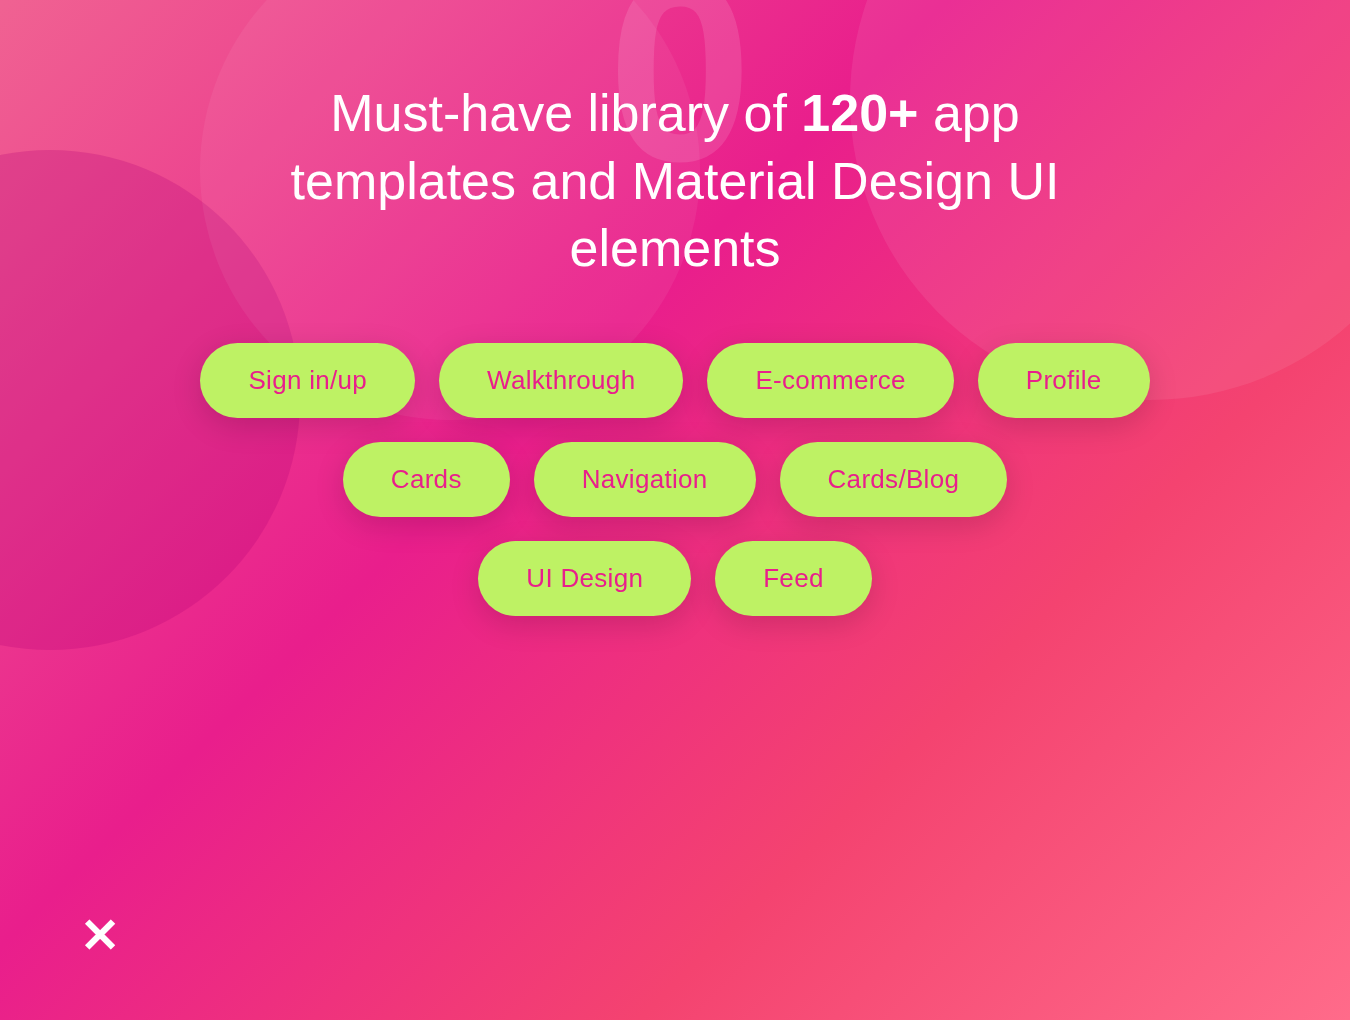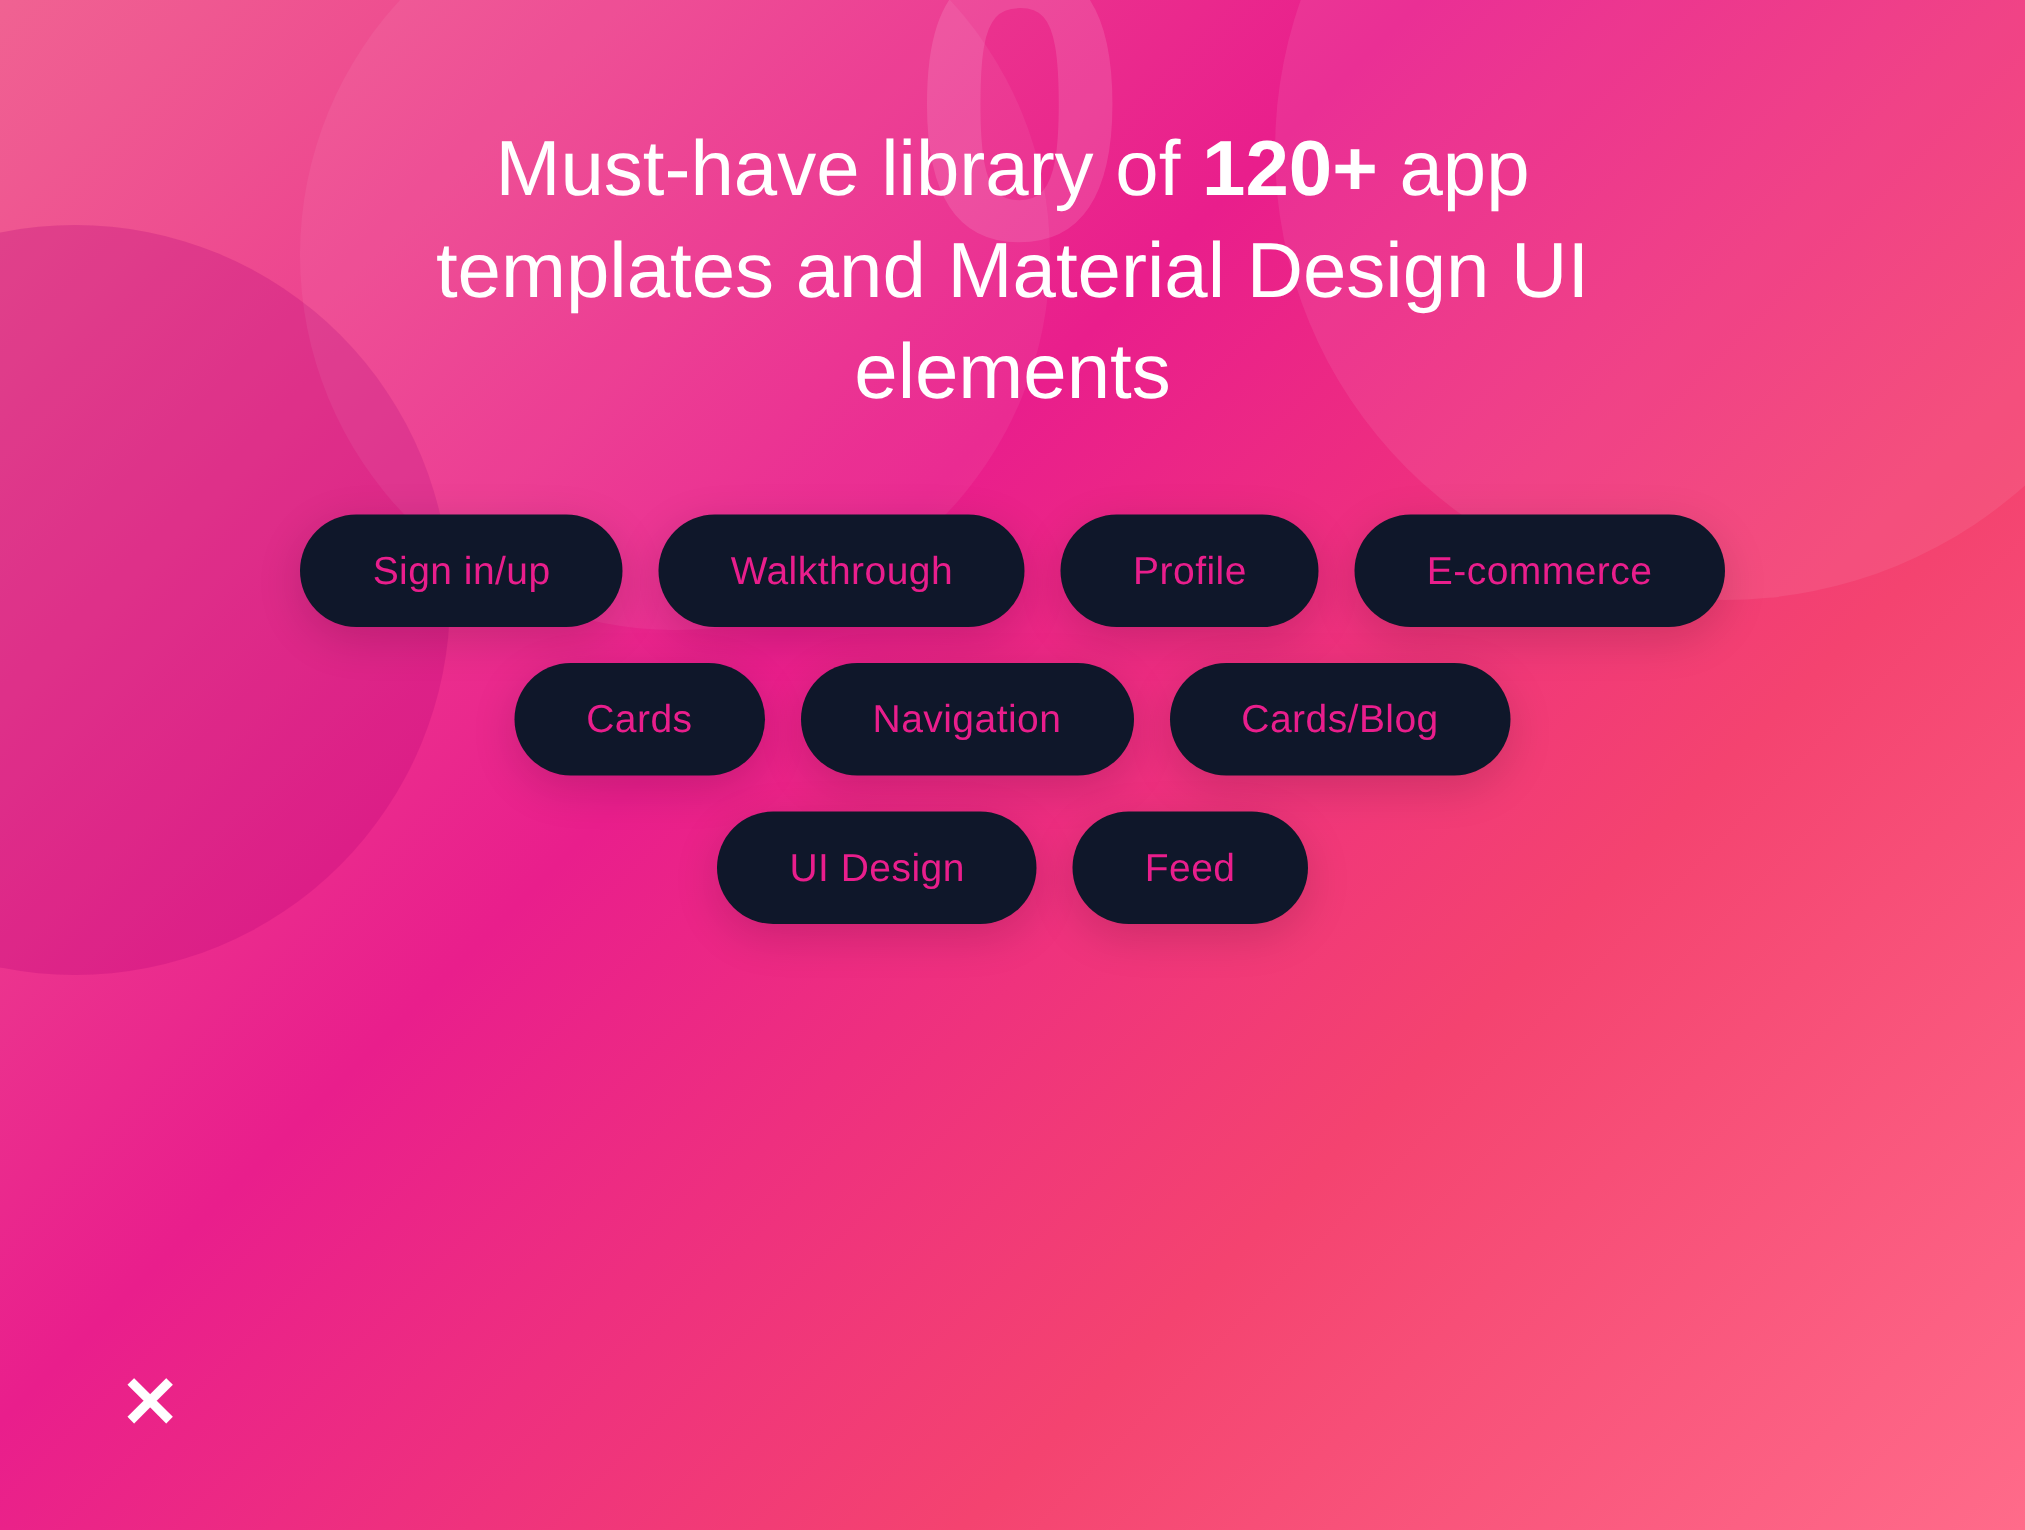--- a/index.html
+++ b/index.html
@@ -91,21 +91,21 @@
     }
 
     .buttons-row {
       display: flex;
       gap: 24px;
       justify-content: center;
       flex-wrap: nowrap;
     }
 
     .chip-btn {
-      background: #0f172a;
+      background: #bef264;
       border: none;
       border-radius: 50px;
       padding: 22px 48px;
       font-size: 26px;
       font-weight: 400;
       color: #e91e8c;
       cursor: pointer;
       box-shadow: 0 8px 30px rgba(0,0,0,0.15);
       white-space: nowrap;
       transition: transform 0.1s, box-shadow 0.1s;
@@ -135,22 +135,22 @@
 <div class="content">
   <h1 class="headline">
     <span>Must-have library of </span><strong>120+</strong><span> app templates and Material Design UI elements</span>
   </h1>
 
   <div class="buttons-grid">
 
     <div class="buttons-row">
       <button class="chip-btn">Sign in/up</button>
       <button class="chip-btn">Walkthrough</button>
+      <button class="chip-btn">E-commerce</button>
       <button class="chip-btn">Profile</button>
-      <button class="chip-btn">E-commerce</button>
     </div>
 
     <div class="buttons-row">
       <button class="chip-btn">Cards</button>
       <button class="chip-btn">Navigation</button>
       <button class="chip-btn">Cards/Blog</button>
     </div>
 
     <div class="buttons-row">
       <button class="chip-btn">UI Design</button>

